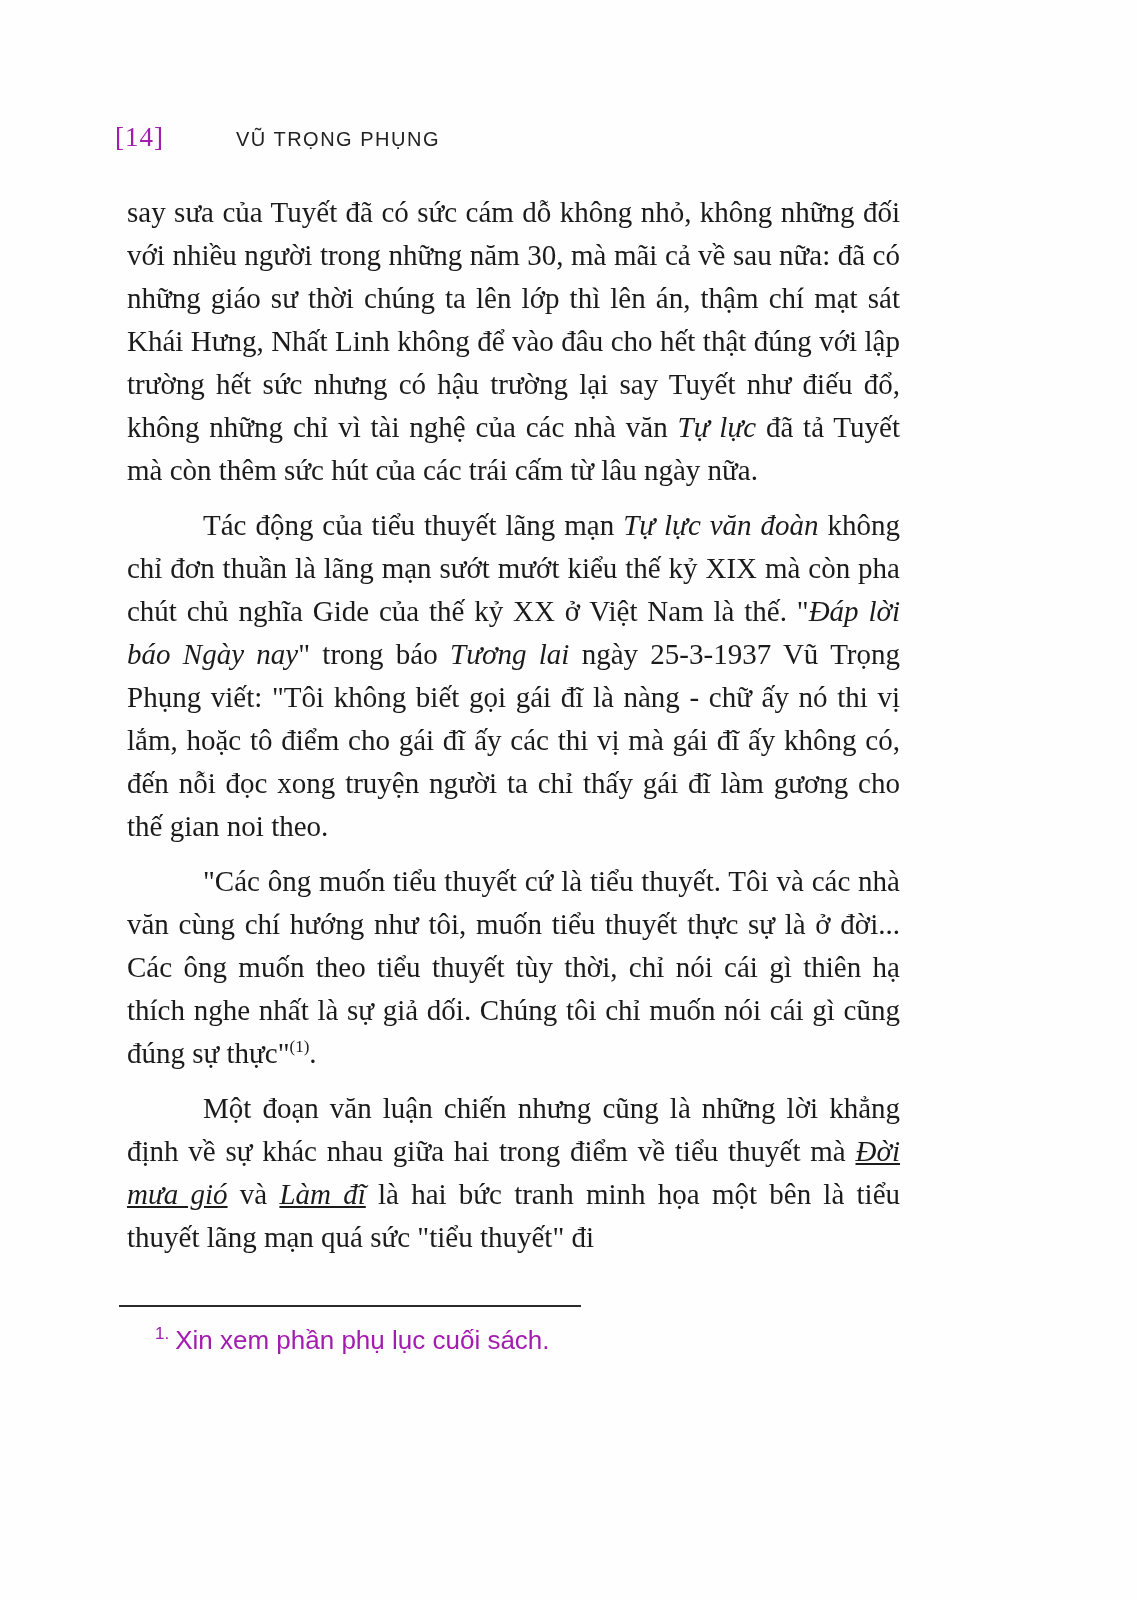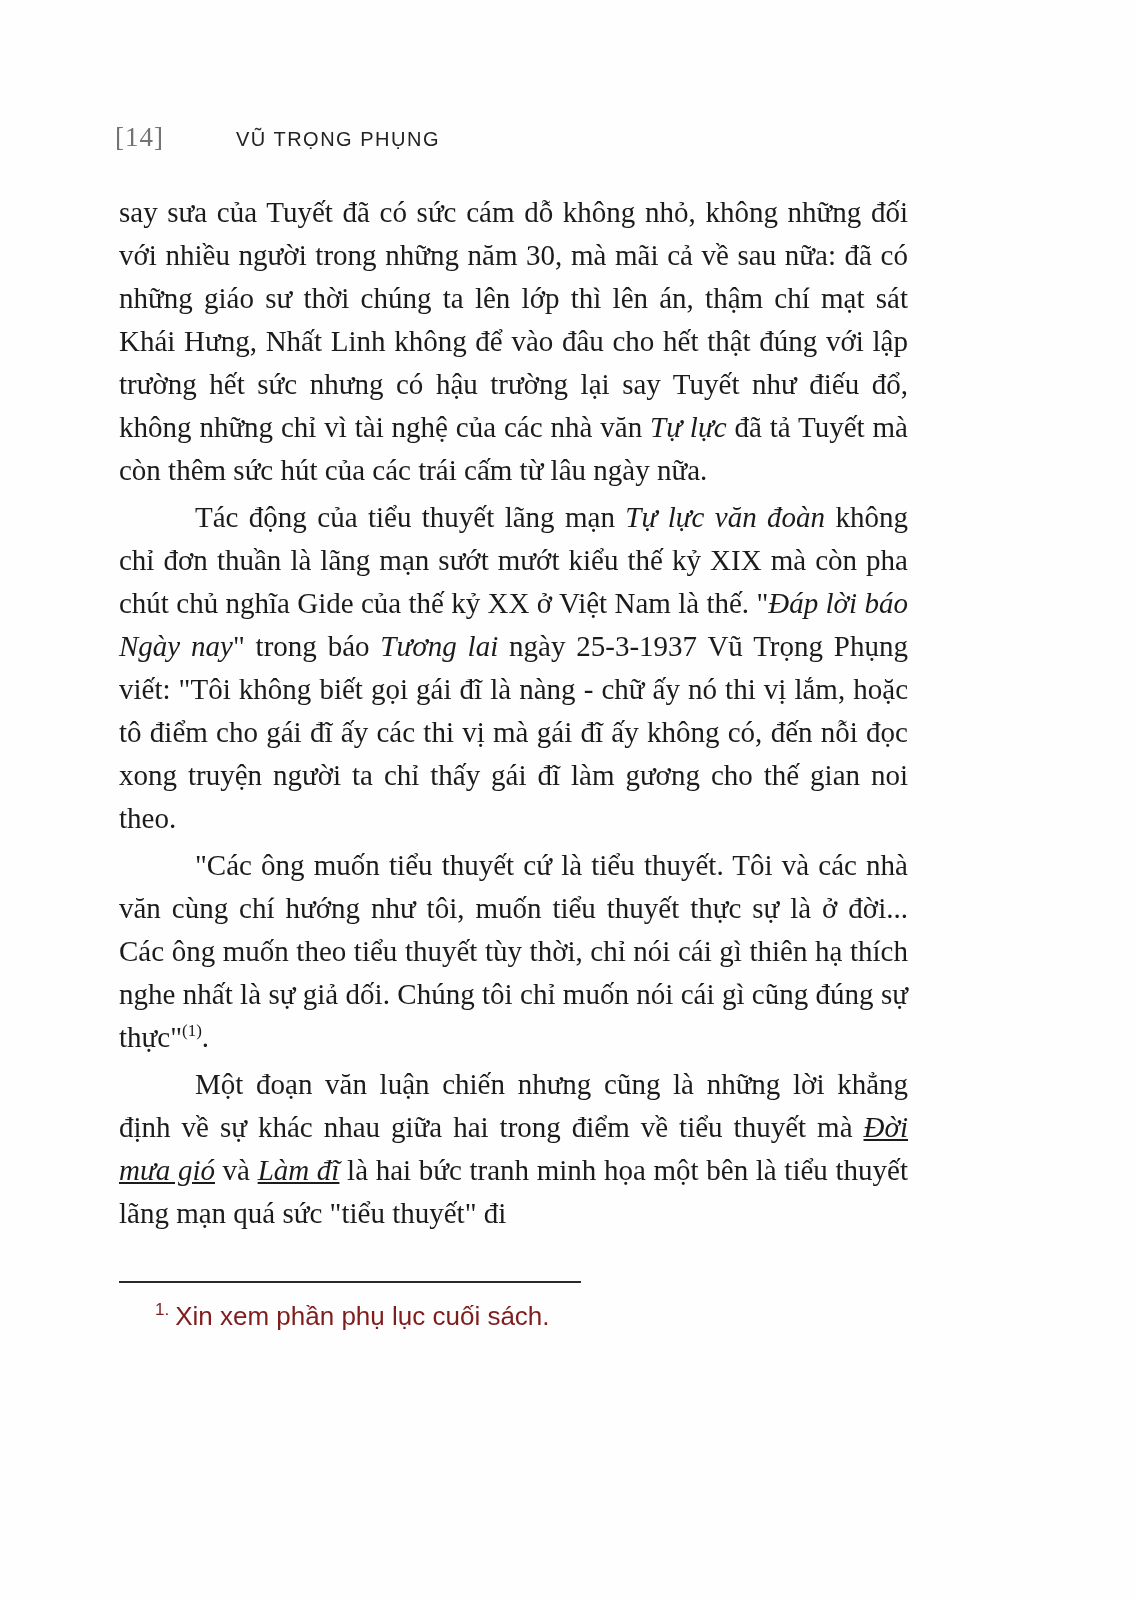--- a/index.html
+++ b/index.html
@@ -25,32 +25,32 @@
   }
   .header {
     display: flex;
     align-items: baseline;
     margin-bottom: 38px;
   }
   .page-num {
     font-family: "Liberation Serif", "DejaVu Serif", serif;
     font-size: 27px;
     letter-spacing: 1px;
-    color: #737373;
+    color: #a21caf;
   }
   .header-title {
     font-family: "Liberation Sans", "DejaVu Sans", sans-serif;
     font-size: 20px;
     letter-spacing: 1.5px;
     color: #222;
     margin-left: 72px;
     font-weight: 500;
   }
   .body-text p.para {
-    margin: 4px;
+    margin: 12px;
     font-size: 29px;
     line-height: 43px;
     text-align: justify;
     color: #1b1b1b;
   }
   .body-text p.para.indent {
     text-indent: 76px;
   }
   .body-text sup {
     font-size: 17px;
@@ -63,21 +63,21 @@
     width: 462px;
     height: 0;
     border-top: 2px solid #2a2a2a;
   }
   .footnote {
     margin-top: 16px;
     margin-left: 40px;
     font-family: "Liberation Sans", "DejaVu Sans", sans-serif;
     font-size: 26px;
     line-height: 34px;
-    color: #7f1d1d;
+    color: #a21caf;
   }
   .footnote sup {
     font-size: 17px;
     line-height: 0;
     vertical-align: super;
     margin-right: 6px;
   }
 </style>
 </head>
 <body>

